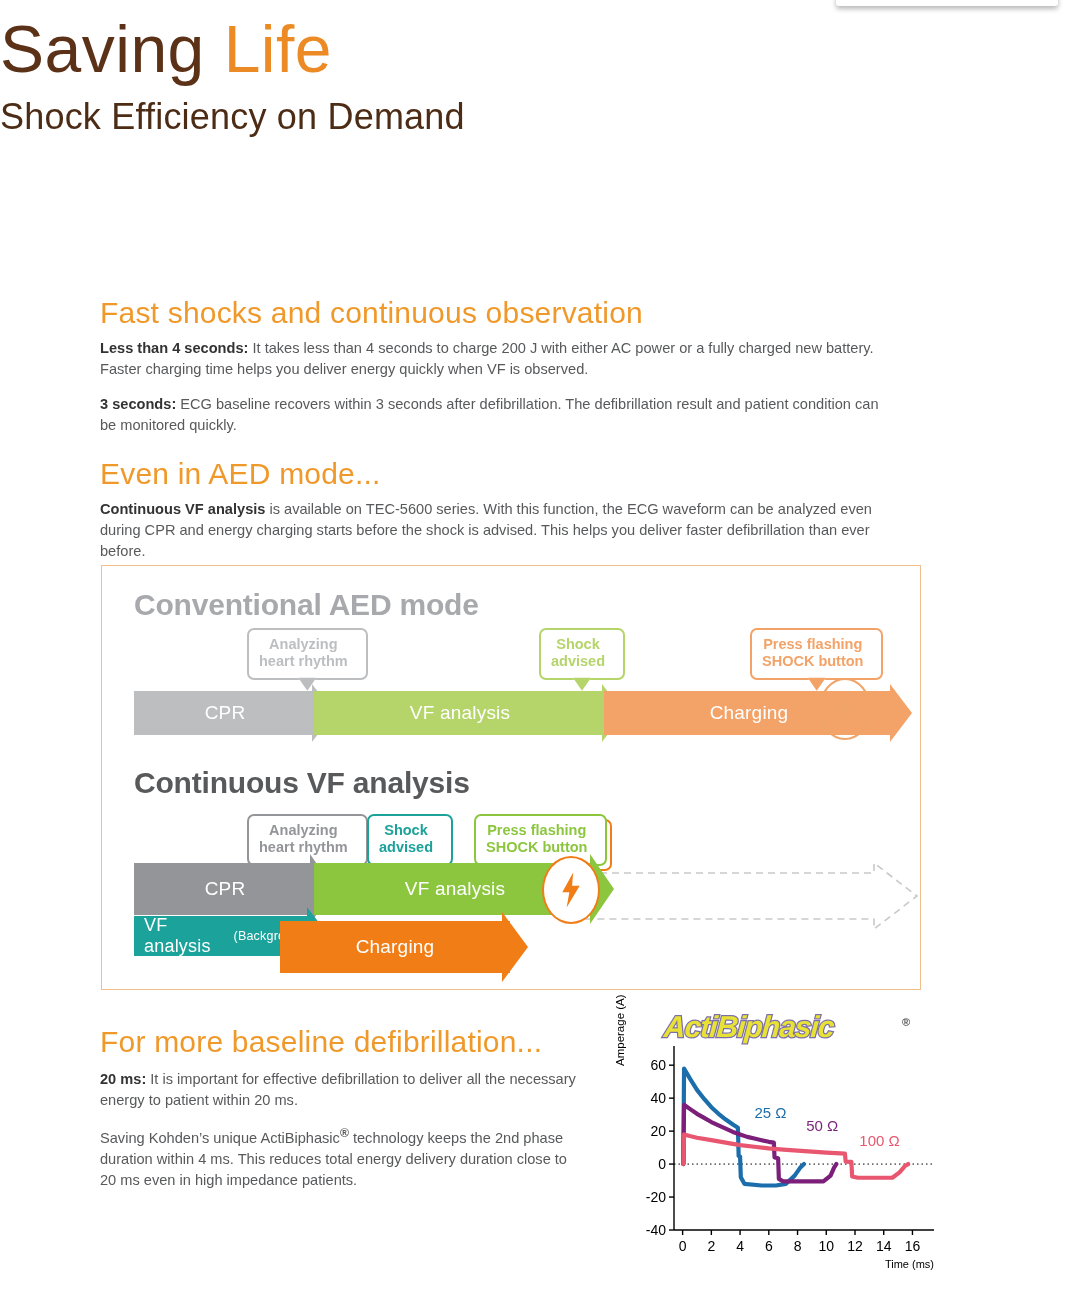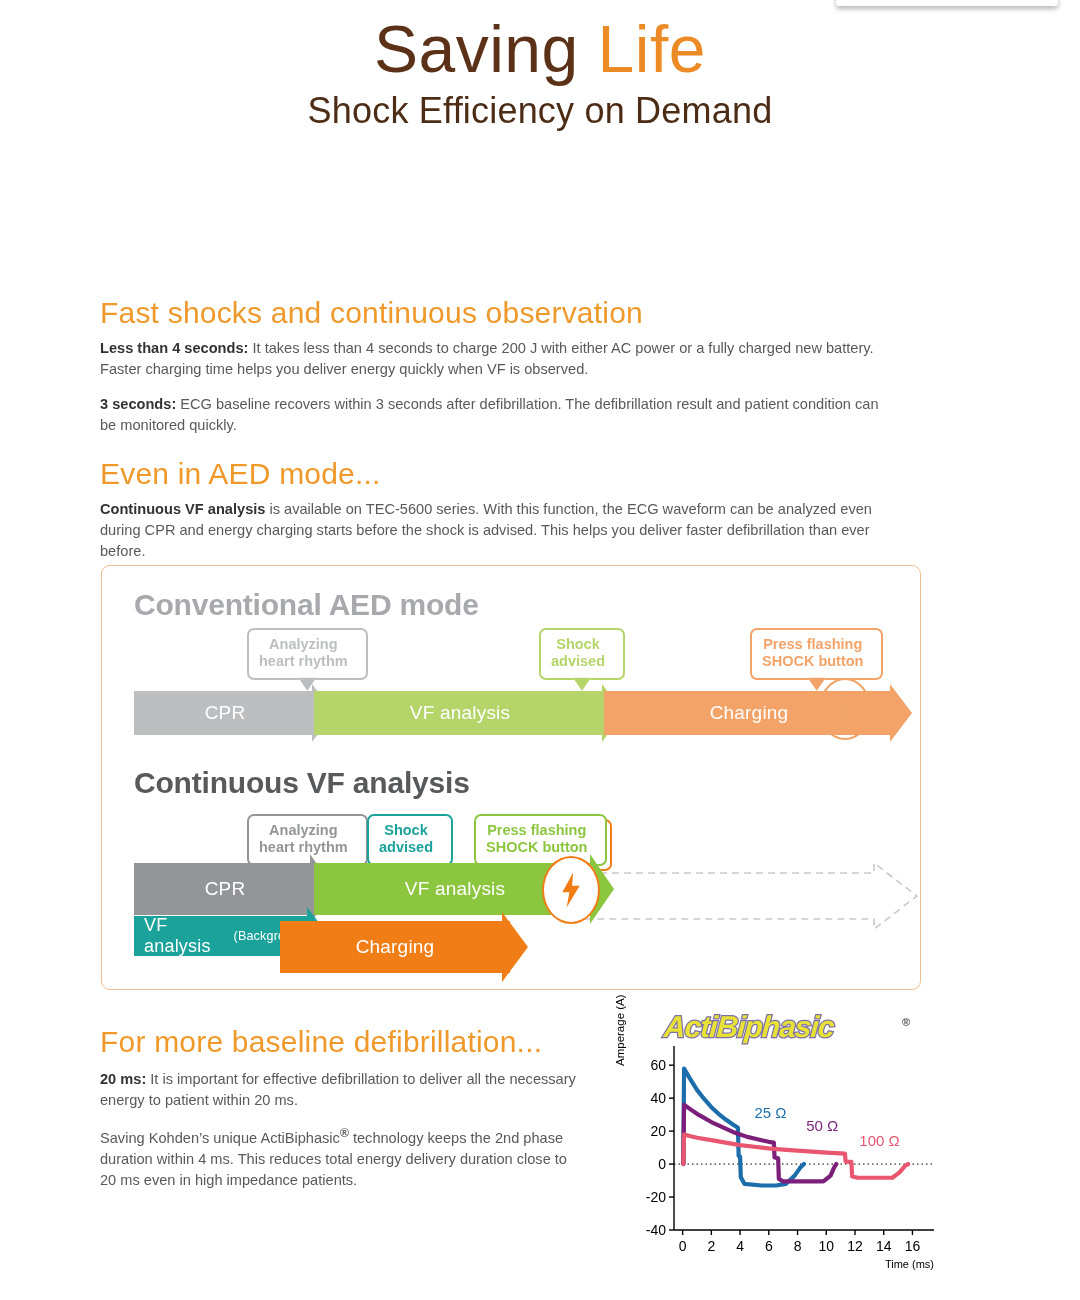--- a/index.html
+++ b/index.html
@@ -18,35 +18,35 @@
   .top-tab {
     position: absolute;
     top: -12px; right: 22px;
     width: 222px; height: 18px;
     background: #ffffff;
     box-shadow: 0 3px 5px rgba(0,0,0,0.28);
     border-radius: 0 0 3px 3px;
   }
 
   
-  .title-block { position: absolute; top: 16px; left: 0; width: 1080px; text-align: center; }
+  .title-block { position: absolute; top: 16px; left: 0; width: 1080px; text-align: left; }
   .title-main {
     font-size: 66px;
     font-weight: 300;
     letter-spacing: 0.5px;
     line-height: 1.0;
     white-space: nowrap;
   }
   .title-main .w1 { color: #5b3217; }
   .title-main .w2 { color: #ec8b25; }
   .title-sub {
     font-size: 36px;
     font-weight: 300;
     color: #4d2c16;
-    margin-top: 8px;
+    margin-top: 14px;
     letter-spacing: 0.2px;
   }
 
   
   .section-h {
     color: #f0992b;
     font-size: 30px;
     font-weight: 400;
     letter-spacing: 0.2px;
     margin: 0 0 8px 0;
@@ -61,21 +61,21 @@
 
   #sec-fast { position: absolute; left: 100px; top: 296px; width: 805px; }
   #sec-aed  { position: absolute; left: 100px; top: 457px; width: 805px; }
 
   
   .diagram {
     position: absolute;
     left: 101px; top: 565px;
     width: 820px; height: 425px;
     border: 1px solid #efbf8e;
-    border-radius: 9px;
+    border-radius: 0;
     background: #fff;
   }
   .diag-title {
     position: absolute;
     font-weight: bold;
     color: #808285;
     letter-spacing: -0.2px;
   }
   #dtitle1 { left: 32px; top: 22px; font-size: 30px; color: #a7a9ac; }
   #dtitle2 { left: 32px; top: 200px; font-size: 30px; color: #58595b; }

